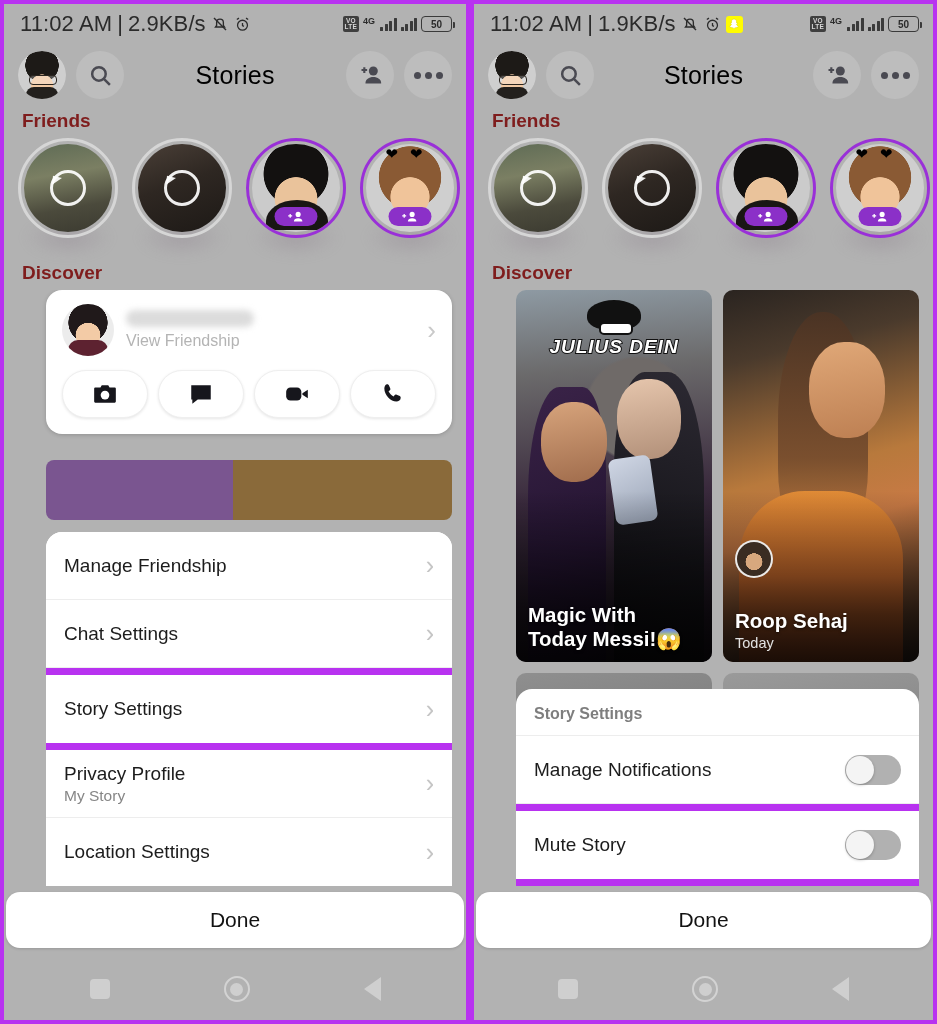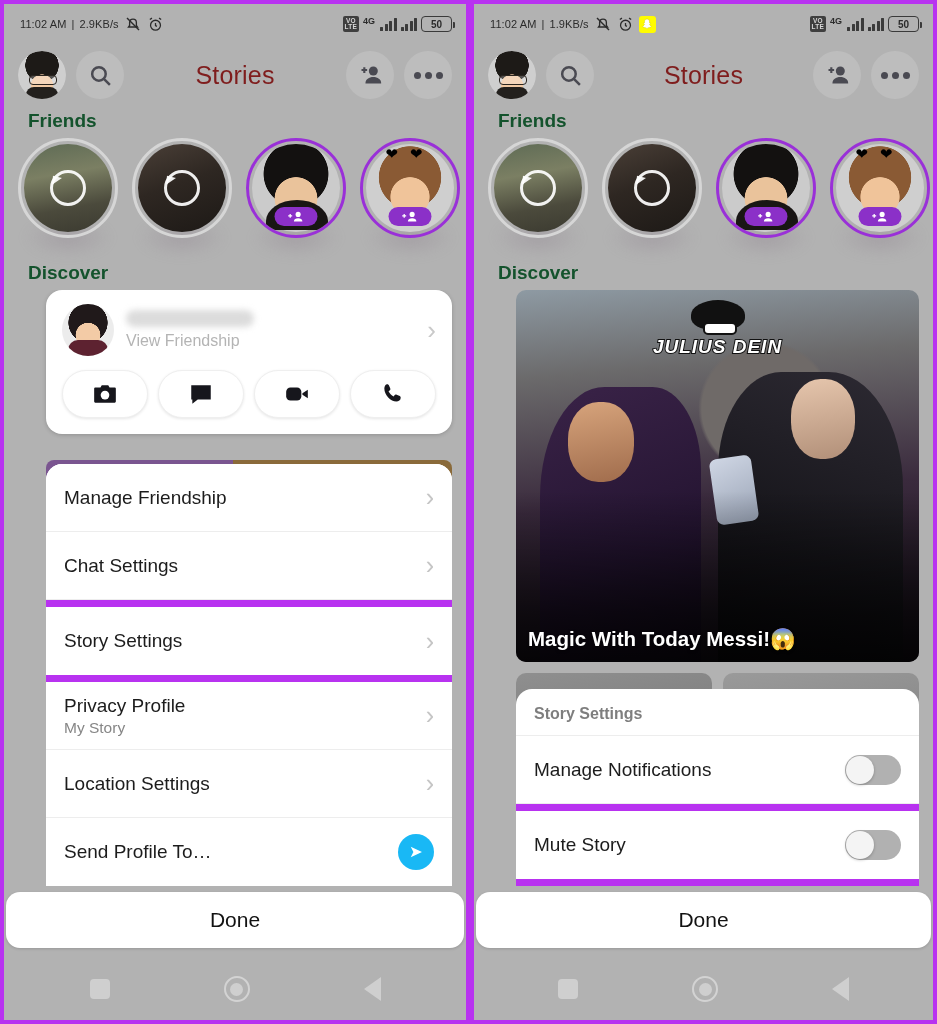--- a/index.html
+++ b/index.html
@@ -29,21 +29,21 @@
     display: flex; flex-direction: column;
   }
 
   
   .statusbar {
     height: 40px; flex: 0 0 40px;
     display: flex; align-items: center; justify-content: space-between;
     padding: 0 14px 0 16px;
     color: #2b2b2b;
   }
-  .sb-left { display: flex; align-items: center; gap: 5px; font-size: 11px; letter-spacing: .1px; white-space: nowrap; justify-content: space-between; }
+  .sb-left { display: flex; align-items: center; gap: 5px; font-size: 22px; letter-spacing: .1px; white-space: nowrap; justify-content: space-between; }
   .sb-right { display: flex; align-items: center; gap: 4px; }
   .ico { display: inline-flex; align-items: center; }
   .volte {
     font-size: 6.5px; line-height: 6.5px; font-weight: 700;
     background: #3f3f3f; color: #d8d8d8; border-radius: 2px;
     padding: 1.5px 2px; text-align: center; letter-spacing: .2px;
   }
   .sig { display: inline-flex; align-items: flex-end; gap: 1.5px; height: 14px; }
   .sig i { width: 3px; background: #3a3a3a; display: block; border-radius: .5px; }
   .sig i:nth-child(1){ height:4px }  .sig i:nth-child(2){ height:7px }
@@ -75,26 +75,26 @@
     position: relative;
   }
   .bitmoji-head::before {
     content:""; position:absolute; left:11px; top:24px; width:26px; height:8px;
     border:1.6px solid #2a2520; border-radius:4px; background:rgba(255,255,255,.25);
   }
   .bitmoji-head::after {
     content:""; position:absolute; left:8px; bottom:0; width:32px; height:12px;
     background:#23201d; border-radius:8px 8px 0 0;
   }
-  .htitle { flex: 1; text-align: center; font-size: 25px; color: #7f1d1d; letter-spacing: .2px; }
+  .htitle { flex: 1; text-align: center; font-size: 25px; color: #000000; letter-spacing: .2px; }
   .dots { display:flex; gap:4px; }
   .dots i { width:7px;height:7px;border-radius:50%;background:#4a4a52;display:block; }
 
   
-  .sect-title { font-size: 19px; font-weight: 700; color: #14532d; padding: 4px 24px 6px; }
+  .sect-title { font-size: 19px; font-weight: 700; color: #7f1d1d; padding: 4px 18px 6px; }
 
   
   .friends-row { display: flex; gap: 14px; padding: 0 0 0 14px; height: 120px; align-items: flex-start; }
   .story-bubble { position: relative; width: 100px; flex: 0 0 100px; }
   .ring {
     width: 100px; height: 100px; border-radius: 50%;
     display: flex; align-items: center; justify-content: center;
     overflow: hidden; position: relative;
   }
   .ring.gray  { border: 3px solid #d6d6d6; }
@@ -430,28 +430,20 @@
             <div>
               <div class="label">Privacy Profile</div>
               <div class="sublabel">My Story</div>
             </div>
             <span class="chev">›</span>
           </div>
           <div class="srow">
             <span class="label">Location Settings</span>
             <span class="chev">›</span>
           </div>
-          <div class="srow">
-            <span class="label">Send Profile To…</span>
-            <span class="sendbtn">
-              <svg viewBox="0 0 24 24">
-                  <path d="M5 5l15 7-15 7 3.5-7z"></path>
-                </svg>
-            </span>
-          </div>
         </div>
       </div>
 
       <div class="donebar">
         <div class="donebtn">Done</div>
       </div>
 
       <div class="navbar">
         <div class="nav-square"></div>
         <div class="nav-circle">
@@ -599,20 +591,32 @@
             <div class="brandlogo">
               <div class="hair"></div>
               <div class="bname">JULIUS DEIN</div>
             </div>
             <div class="dscrim"></div>
             <div class="dtext">
               <div class="dtitle">Magic With Today Messi!😱</div>
             </div>
           </div>
 
+          <div class="dcard">
+            <div class="art art-b">
+              <div class="face-b"></div>
+              <div class="dress-b"></div>
+            </div>
+            <div class="dscrim"></div>
+            <div class="dav"></div>
+            <div class="dtext">
+              <div class="dtitle">Roop Sehaj</div>
+              <div class="dsub">Today</div>
+            </div>
+          </div>
         </div>
 
         <div class="grid-row2">
           <div class="dcard2 c1"></div>
           <div class="dcard2 c2"></div>
         </div>
 
         <div class="sheet-r">
           <div class="sheet-head">Story Settings</div>
           <div class="srow">

